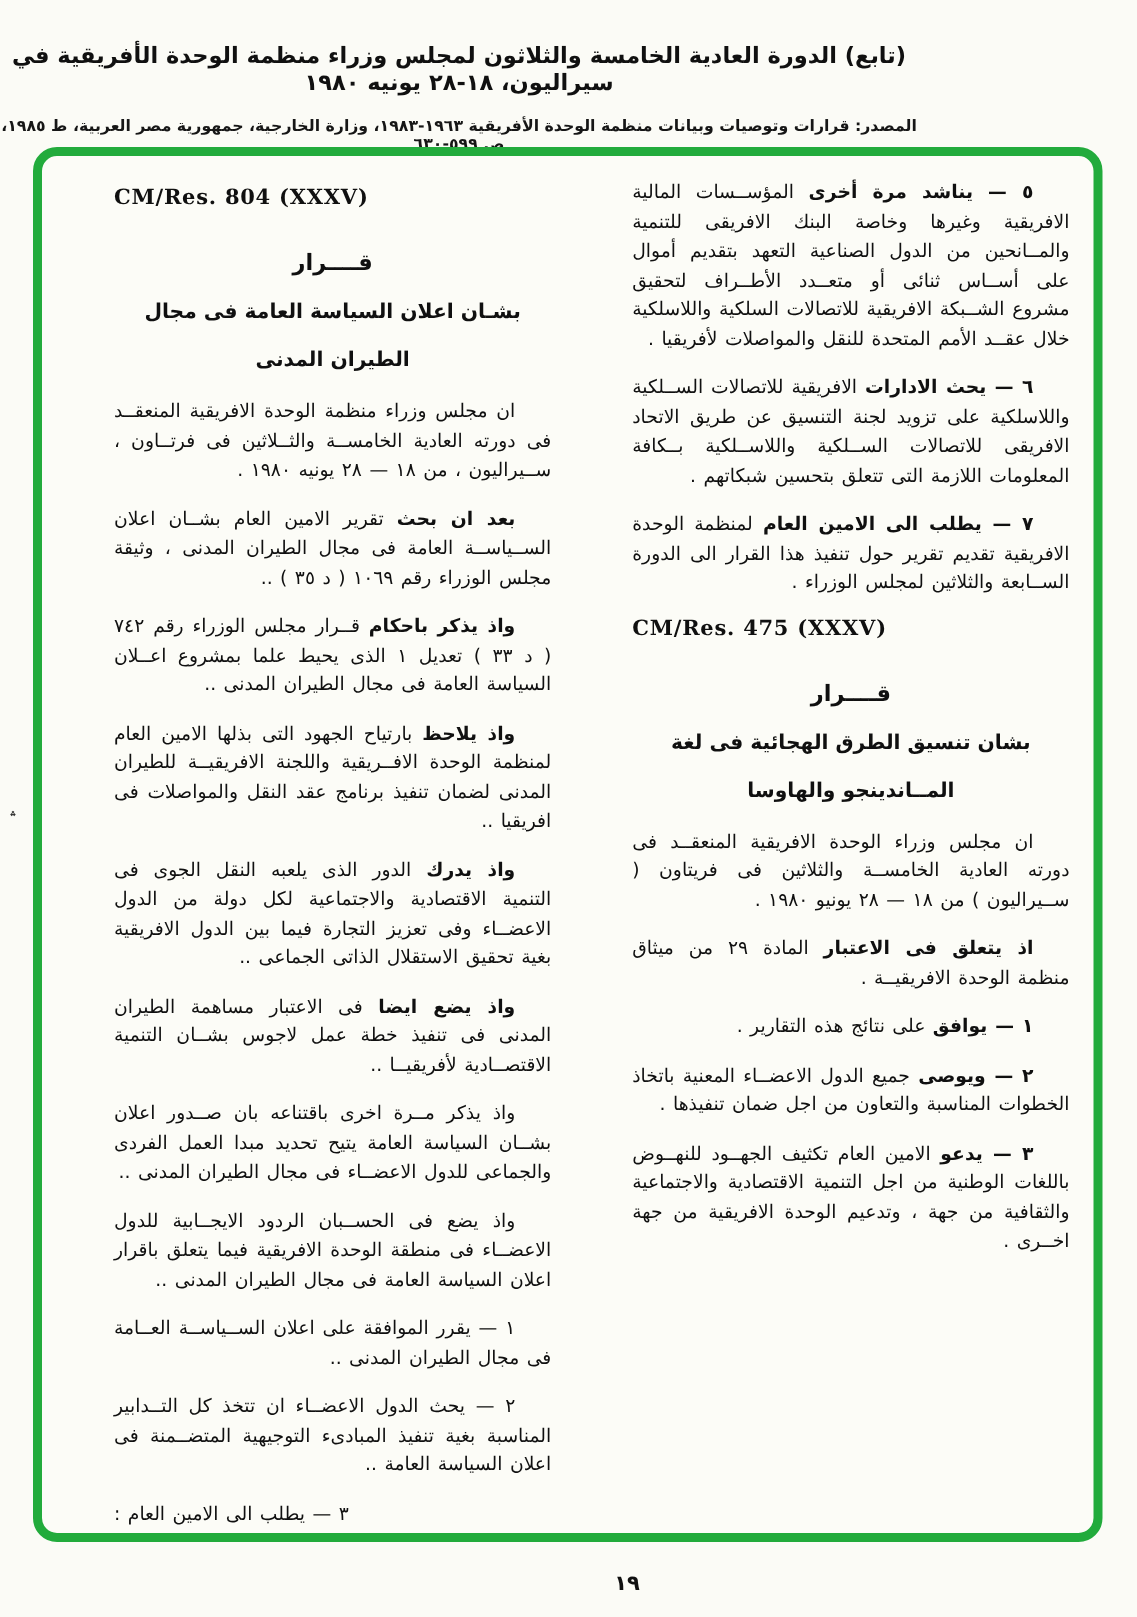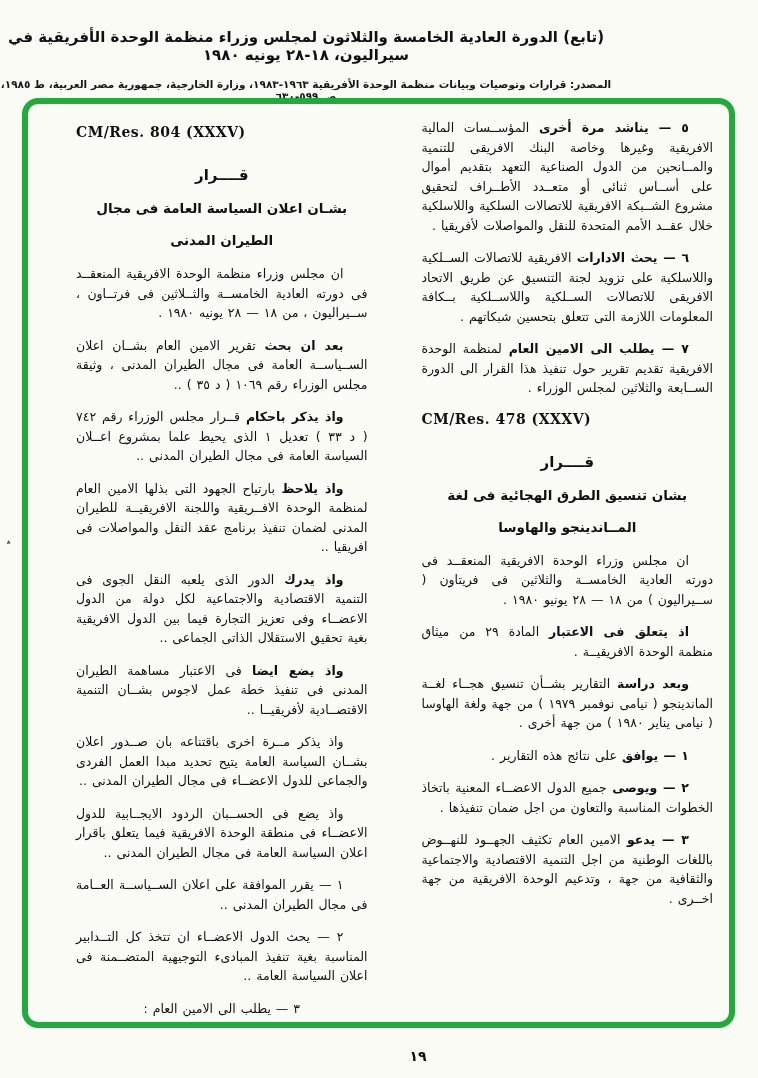--- a/index.html
+++ b/index.html
@@ -40,21 +40,21 @@
     text-align:center;font-weight:bold;font-size:13.5px;
     margin:0 0 16px 0;
   }
   .para{
     direction:rtl;text-align:justify;
     font-size:12.5px;line-height:1.56;
     margin:0 0 13px 0;text-indent:24px;
     word-spacing:1px;
   }
   .para b{font-weight:bold;}
-  .para.center{text-align:center;text-indent:0;}
+  .para.center{text-align:left;text-indent:0;}
   .page-number{
     position:absolute;left:0;bottom:14px;width:758px;
     text-align:center;font-size:14px;font-weight:bold;padding-left:39px;
   }
   .stray-mark{
     position:absolute;left:6px;top:540px;font-size:9px;color:#333;
   }
 </style>
 </head>
 <body>
@@ -63,27 +63,26 @@
   <div class="line1">(تابع) الدورة العادية الخامسة والثلاثون لمجلس وزراء منظمة الوحدة الأفريقية في سيراليون، ١٨-٢٨ يونيه ١٩٨٠</div>
   <div class="line2">المصدر: قرارات وتوصيات وبيانات منظمة الوحدة الأفريقية ١٩٦٣-١٩٨٣، وزارة الخارجية، جمهورية مصر العربية، ط ١٩٨٥، ص ٥٩٩-٦٣٠</div>
 </div>
 
 <div class="frame" style="border-color: rgb(34, 171, 60);">
   <div class="frame-inner">
     <div class="col" id="col-right">
         <p class="para"><b>٥ — يناشد مرة أخرى</b> المؤســسات المالية الافريقية وغيرها وخاصة البنك الافريقى للتنمية والمــانحين من الدول الصناعية التعهد بتقديم أموال على أســاس ثنائى أو متعــدد الأطــراف لتحقيق مشروع الشــبكة الافريقية للاتصالات السلكية واللاسلكية خلال عقــد الأمم المتحدة للنقل والمواصلات لأفريقيا .</p>
         <p class="para"><b>٦ — يحث الادارات</b> الافريقية للاتصالات الســلكية واللاسلكية على تزويد لجنة التنسيق عن طريق الاتحاد الافريقى للاتصالات الســلكية واللاســلكية بــكافة المعلومات اللازمة التى تتعلق بتحسين شبكاتهم .</p>
         <p class="para"><b>٧ — يطلب الى الامين العام</b> لمنظمة الوحدة الافريقية تقديم تقرير حول تنفيذ هذا القرار الى الدورة الســابعة والثلاثين لمجلس الوزراء .</p>
-        <div class="code">CM/Res. 478 (XXXV)</div>
+        <div class="code">CM/Res. 475 (XXXV)</div>
         <div class="title">قــــرار</div>
         <div class="subtitle">بشان تنسيق الطرق الهجائية فى لغة</div>
         <div class="subtitle">المــاندينجو والهاوسا</div>
         <p class="para">ان مجلس وزراء الوحدة الافريقية المنعقــد فى دورته العادية الخامســة والثلاثين فى فريتاون ( ســيراليون ) من ١٨ — ٢٨ يونيو ١٩٨٠ .</p>
         <p class="para"><b>اذ يتعلق فى الاعتبار</b> المادة ٢٩ من ميثاق منظمة الوحدة الافريقيــة .</p>
-        <p class="para"><b>وبعد دراسة</b> التقارير بشــأن تنسيق هجــاء لغــة الماندينجو ( نيامى نوفمبر ١٩٧٩ ) من جهة ولغة الهاوسا ( نيامى يناير ١٩٨٠ ) من جهة أخرى .</p>
         <p class="para"><b>١ — يوافق</b> على نتائج هذه التقارير .</p>
         <p class="para"><b>٢ — ويوصى</b> جميع الدول الاعضــاء المعنية باتخاذ الخطوات المناسبة والتعاون من اجل ضمان تنفيذها .</p>
         <p class="para"><b>٣ — يدعو</b> الامين العام تكثيف الجهــود للنهــوض باللغات الوطنية من اجل التنمية الاقتصادية والاجتماعية والثقافية من جهة ، وتدعيم الوحدة الافريقية من جهة اخــرى .</p>
       </div>
     <div class="col" id="col-left">
         <div class="code">CM/Res. 804 (XXXV)</div>
         <div class="title">قــــرار</div>
         <div class="subtitle">بشـان اعلان السياسة العامة فى مجال</div>
         <div class="subtitle">الطيران المدنى</div>
         <p class="para">ان مجلس وزراء منظمة الوحدة الافريقية المنعقــد فى دورته العادية الخامســة والثــلاثين فى فرتــاون ، ســيراليون ، من ١٨ — ٢٨ يونيه ١٩٨٠ .</p>

